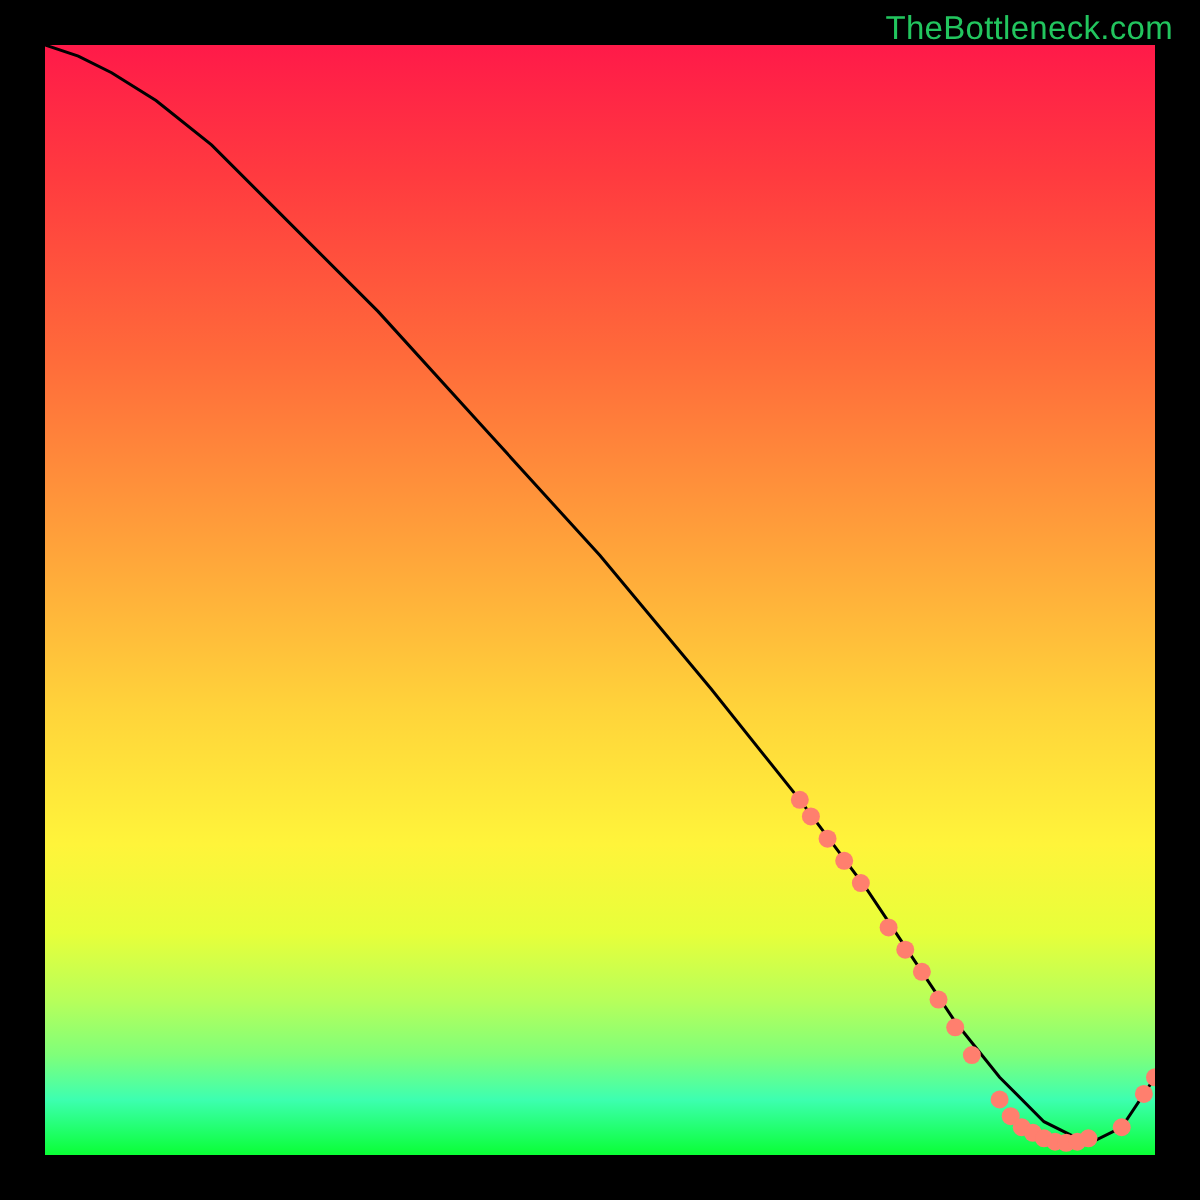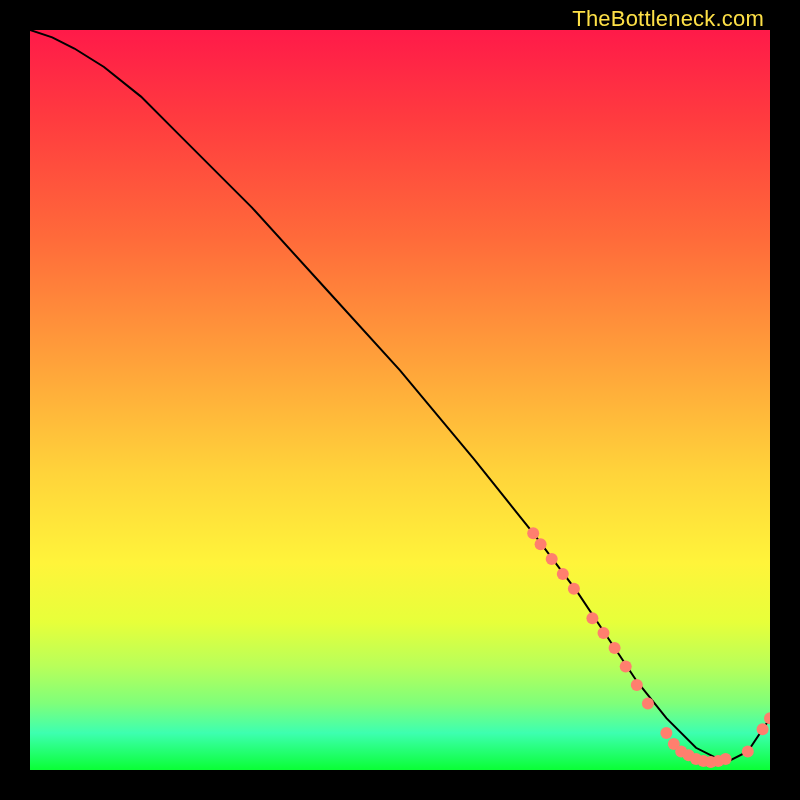--- a/index.html
+++ b/index.html
@@ -35,22 +35,22 @@
       #e7ff3a 80%,
       #b8ff5a 86%,
       #7fff7a 91%,
       #3dffb0 95%,
       #0aff35 100%
     );
   }
   .watermark {
     position: absolute;
     top: 6px;
-    right: 36px;
-    color: #fde047;
+    right: 18px;
+    color: #22c55e;
     font-size: 22px;
     font-weight: 500;
     letter-spacing: 0.2px;
     user-select: none;
   }
   svg.overlay {
     position: absolute;
     left: 0;
     top: 0;
     width: 740px;

